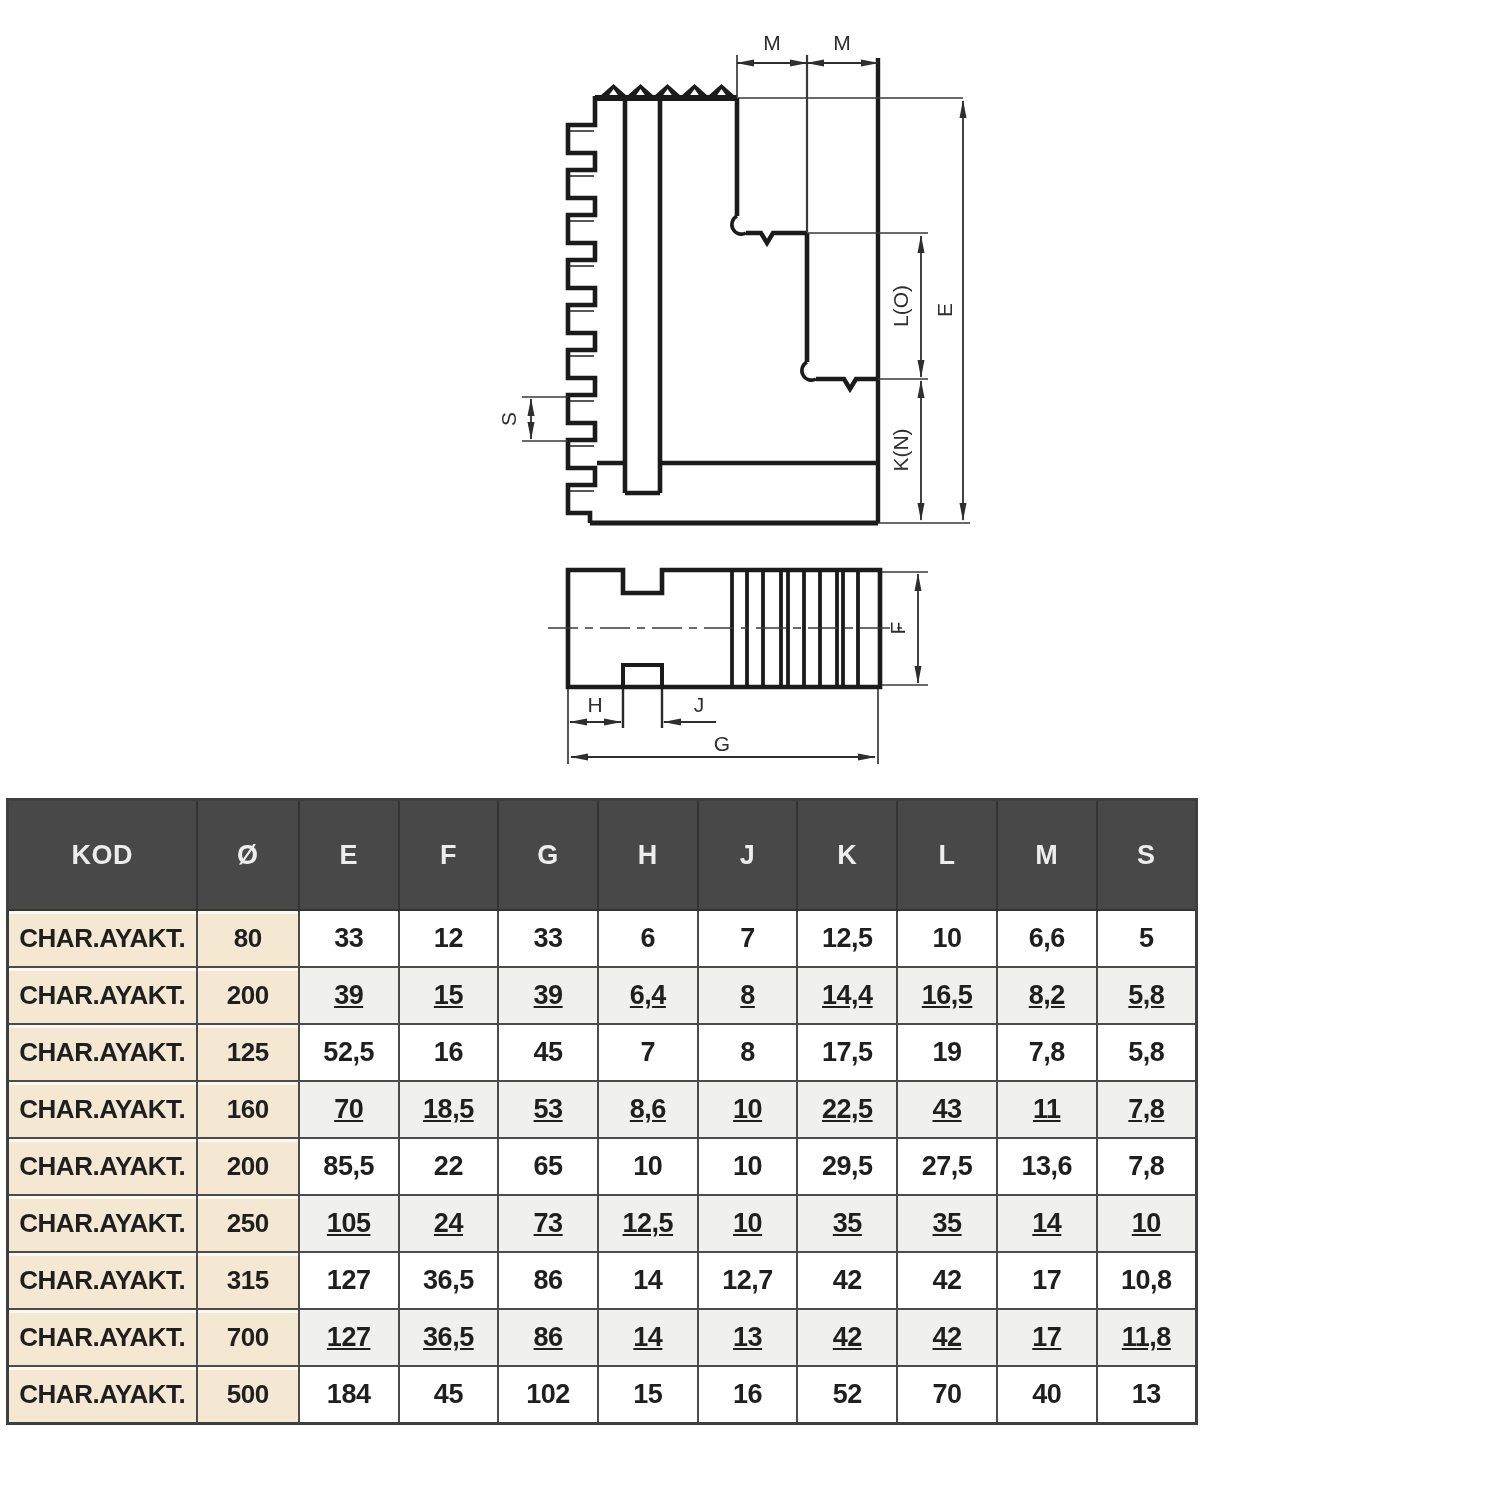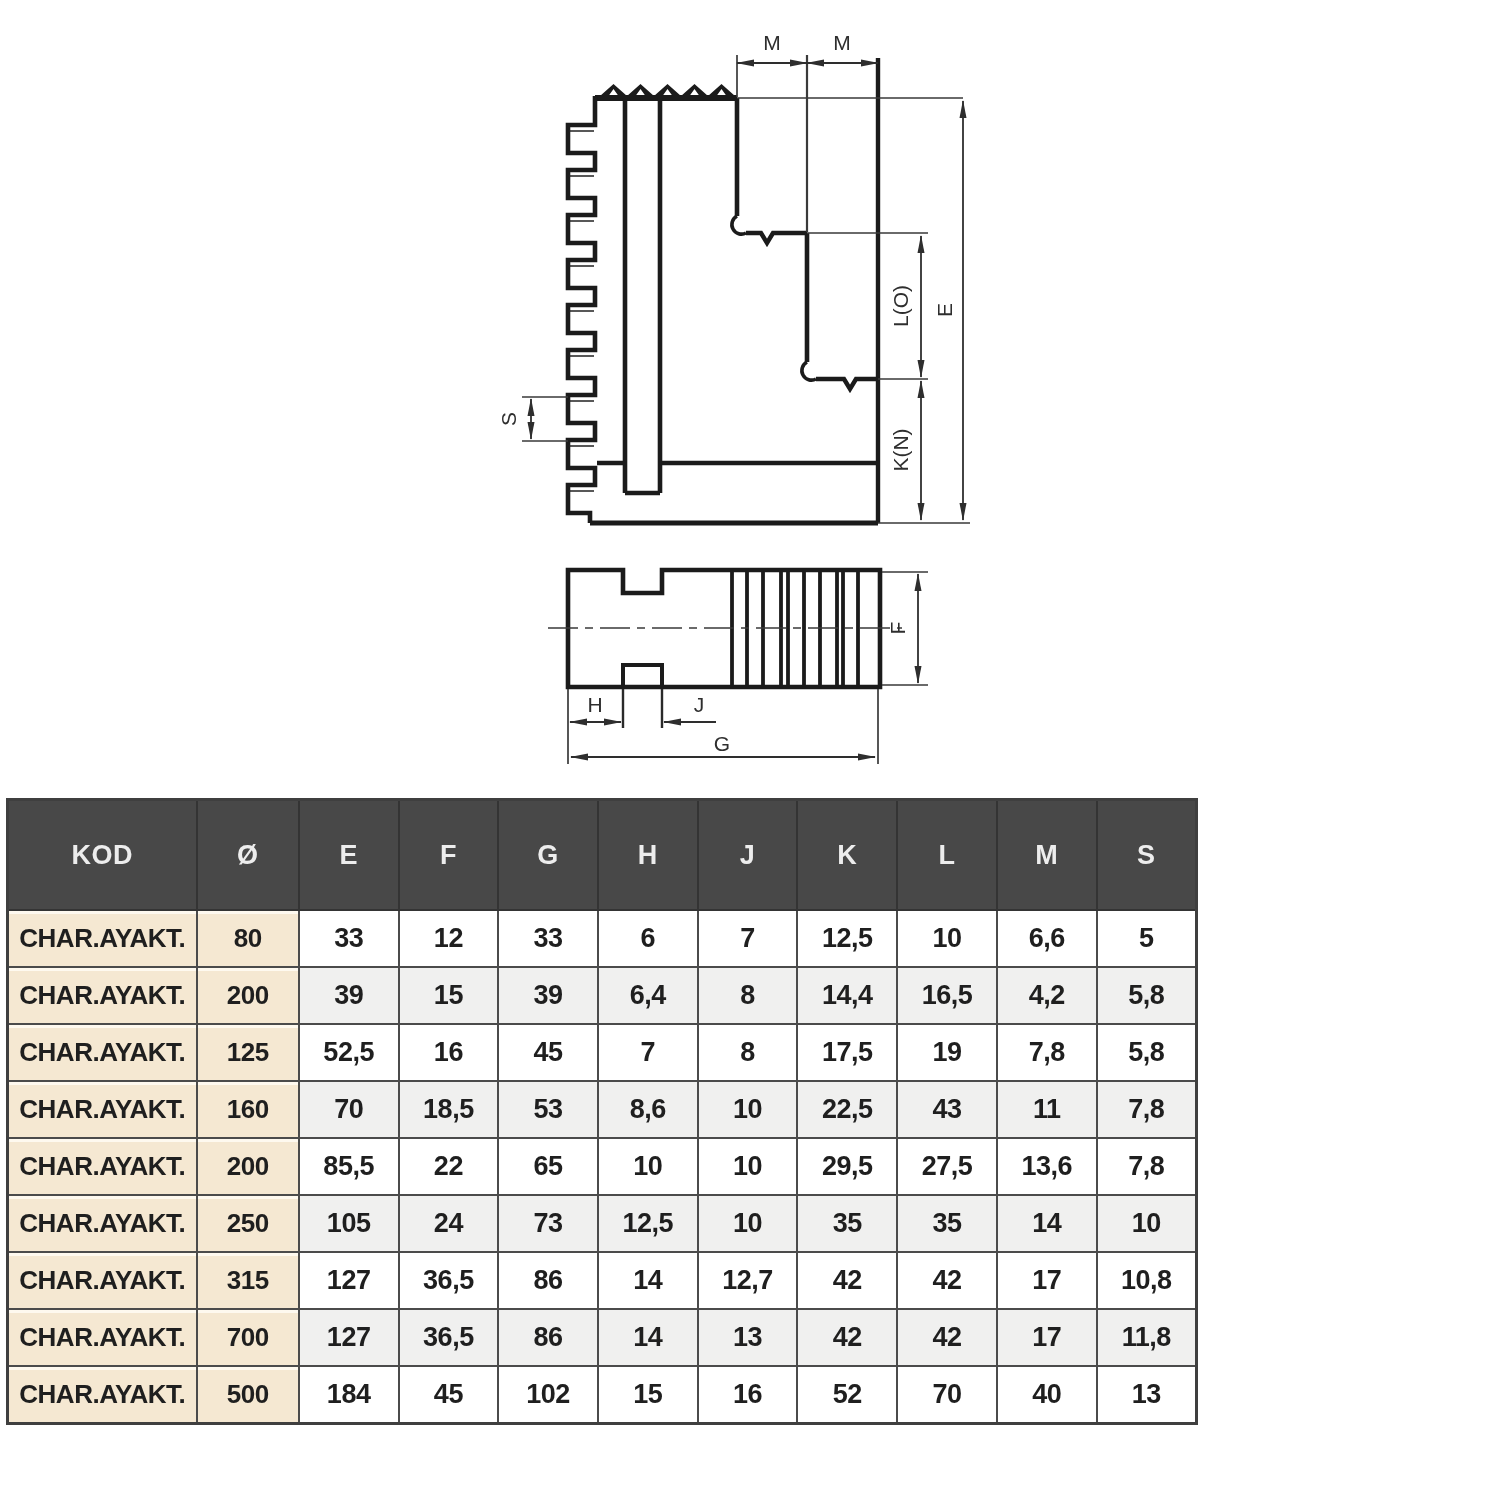--- a/index.html
+++ b/index.html
@@ -6,21 +6,21 @@
   body{width:1500px;height:1500px;position:relative;font-family:"Liberation Sans","DejaVu Sans",sans-serif;}
   .drawing-wrap{position:absolute;top:0;left:0;width:1500px;height:795px;}
   svg text{font-family:"Liberation Sans","DejaVu Sans",sans-serif;font-size:21px;fill:#2e2e2e;}
   .spec-table{position:absolute;left:6px;top:798px;width:1192px;border-collapse:collapse;table-layout:fixed;
     border:3px solid #3f3f3f;}
   .spec-table th{background:#484848;color:#ededed;font-size:27px;font-weight:700;height:106px;
     border:2px solid #343434;letter-spacing:.5px;}
   .spec-table td{height:53px;text-align:center;font-size:27px;font-weight:700;color:#1f1f1f;
     border:2px solid #4b4b4b;letter-spacing:-0.5px;background:#ffffff;}
   .spec-table td.key{background:#f5e8d2;box-shadow:inset 0 3px 0 rgba(255,252,245,.85);font-size:26px;text-align:center;}
-  .spec-table td.alt{background:#f0f0ef;}
+  .spec-table td.alt{background:#f0f0ef;text-decoration:underline;}
 </style>
 </head>
 <body>
 
 <div class="drawing-wrap">
 <svg width="1500" height="795" viewBox="0 0 1500 795">
   <defs>
     <marker id="aE" markerUnits="userSpaceOnUse" markerWidth="18" markerHeight="9" viewBox="0 0 18 9" refX="17" refY="4.5" orient="auto">
       <path d="M0,1 L18,4.5 L0,8 Z" fill="#2e2e2e"></path>
     </marker>
@@ -136,21 +136,21 @@
       <tr>
         <td class="key">CHAR.AYAKT.</td>
         <td class="key">200</td>
         <td class="alt">39</td>
         <td class="alt">15</td>
         <td class="alt">39</td>
         <td class="alt">6,4</td>
         <td class="alt">8</td>
         <td class="alt">14,4</td>
         <td class="alt">16,5</td>
-        <td class="alt">4,2</td>
+        <td class="alt">8,2</td>
         <td class="alt">5,8</td>
       </tr>
       <tr>
         <td class="key">CHAR.AYAKT.</td>
         <td class="key">125</td>
         <td>52,5</td>
         <td>16</td>
         <td>45</td>
         <td>7</td>
         <td>8</td>

